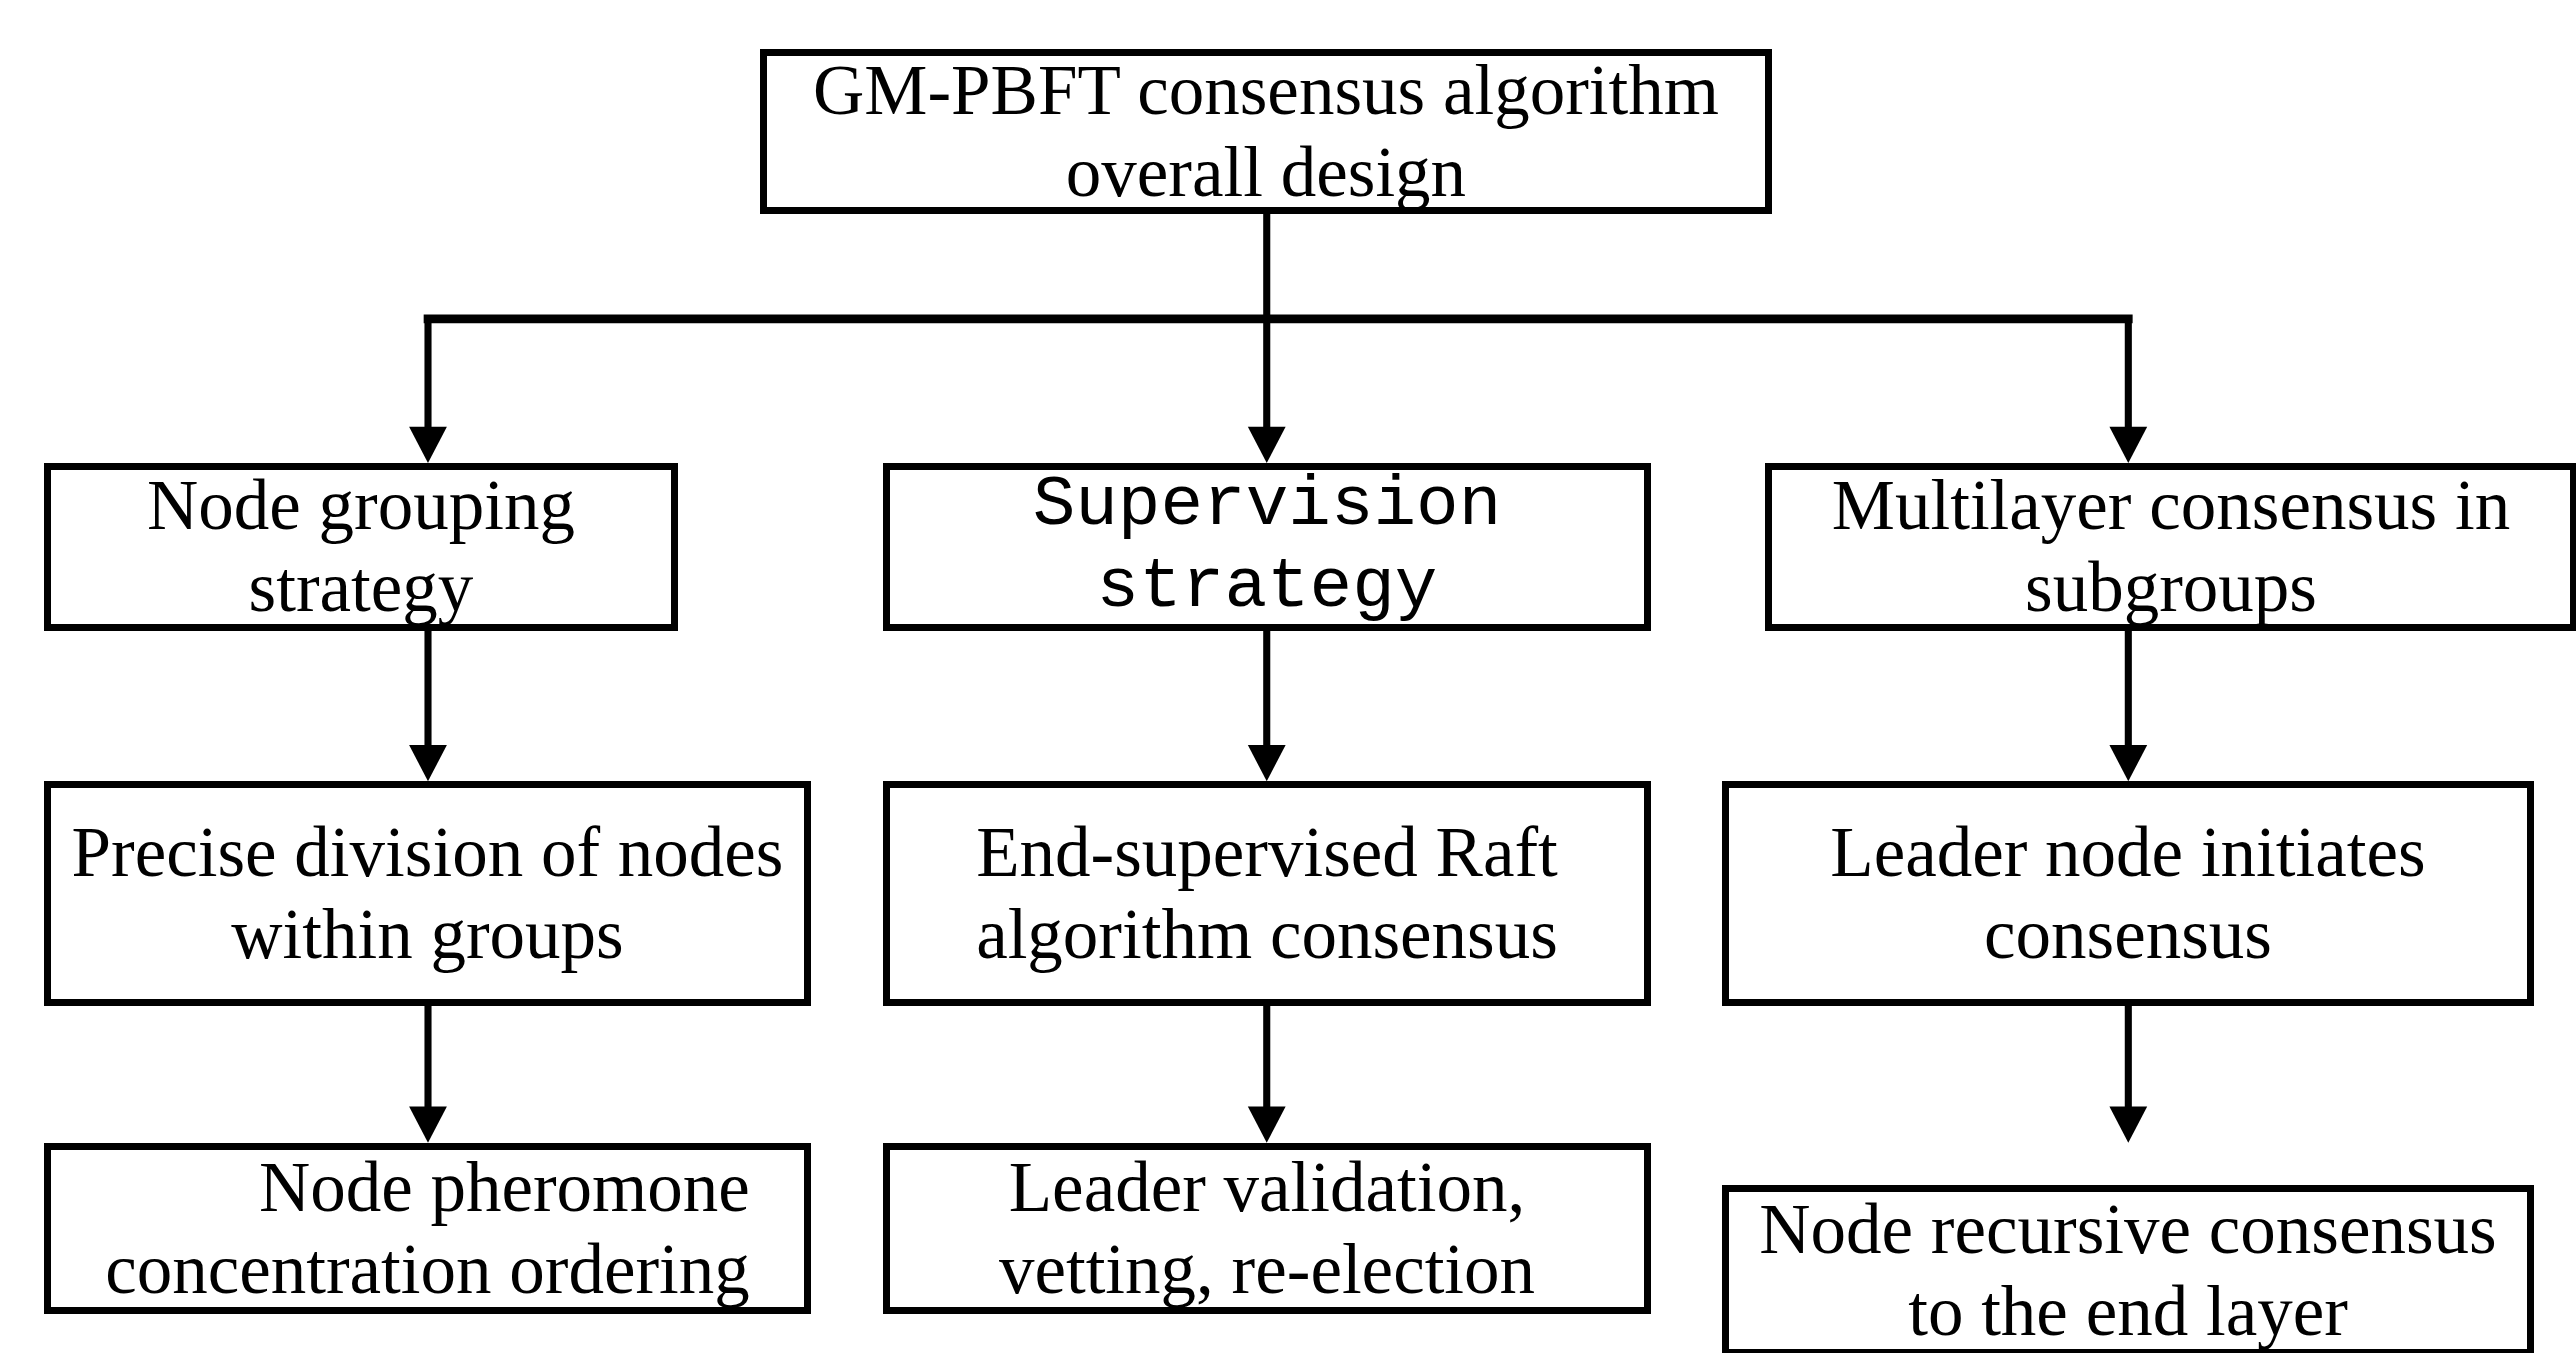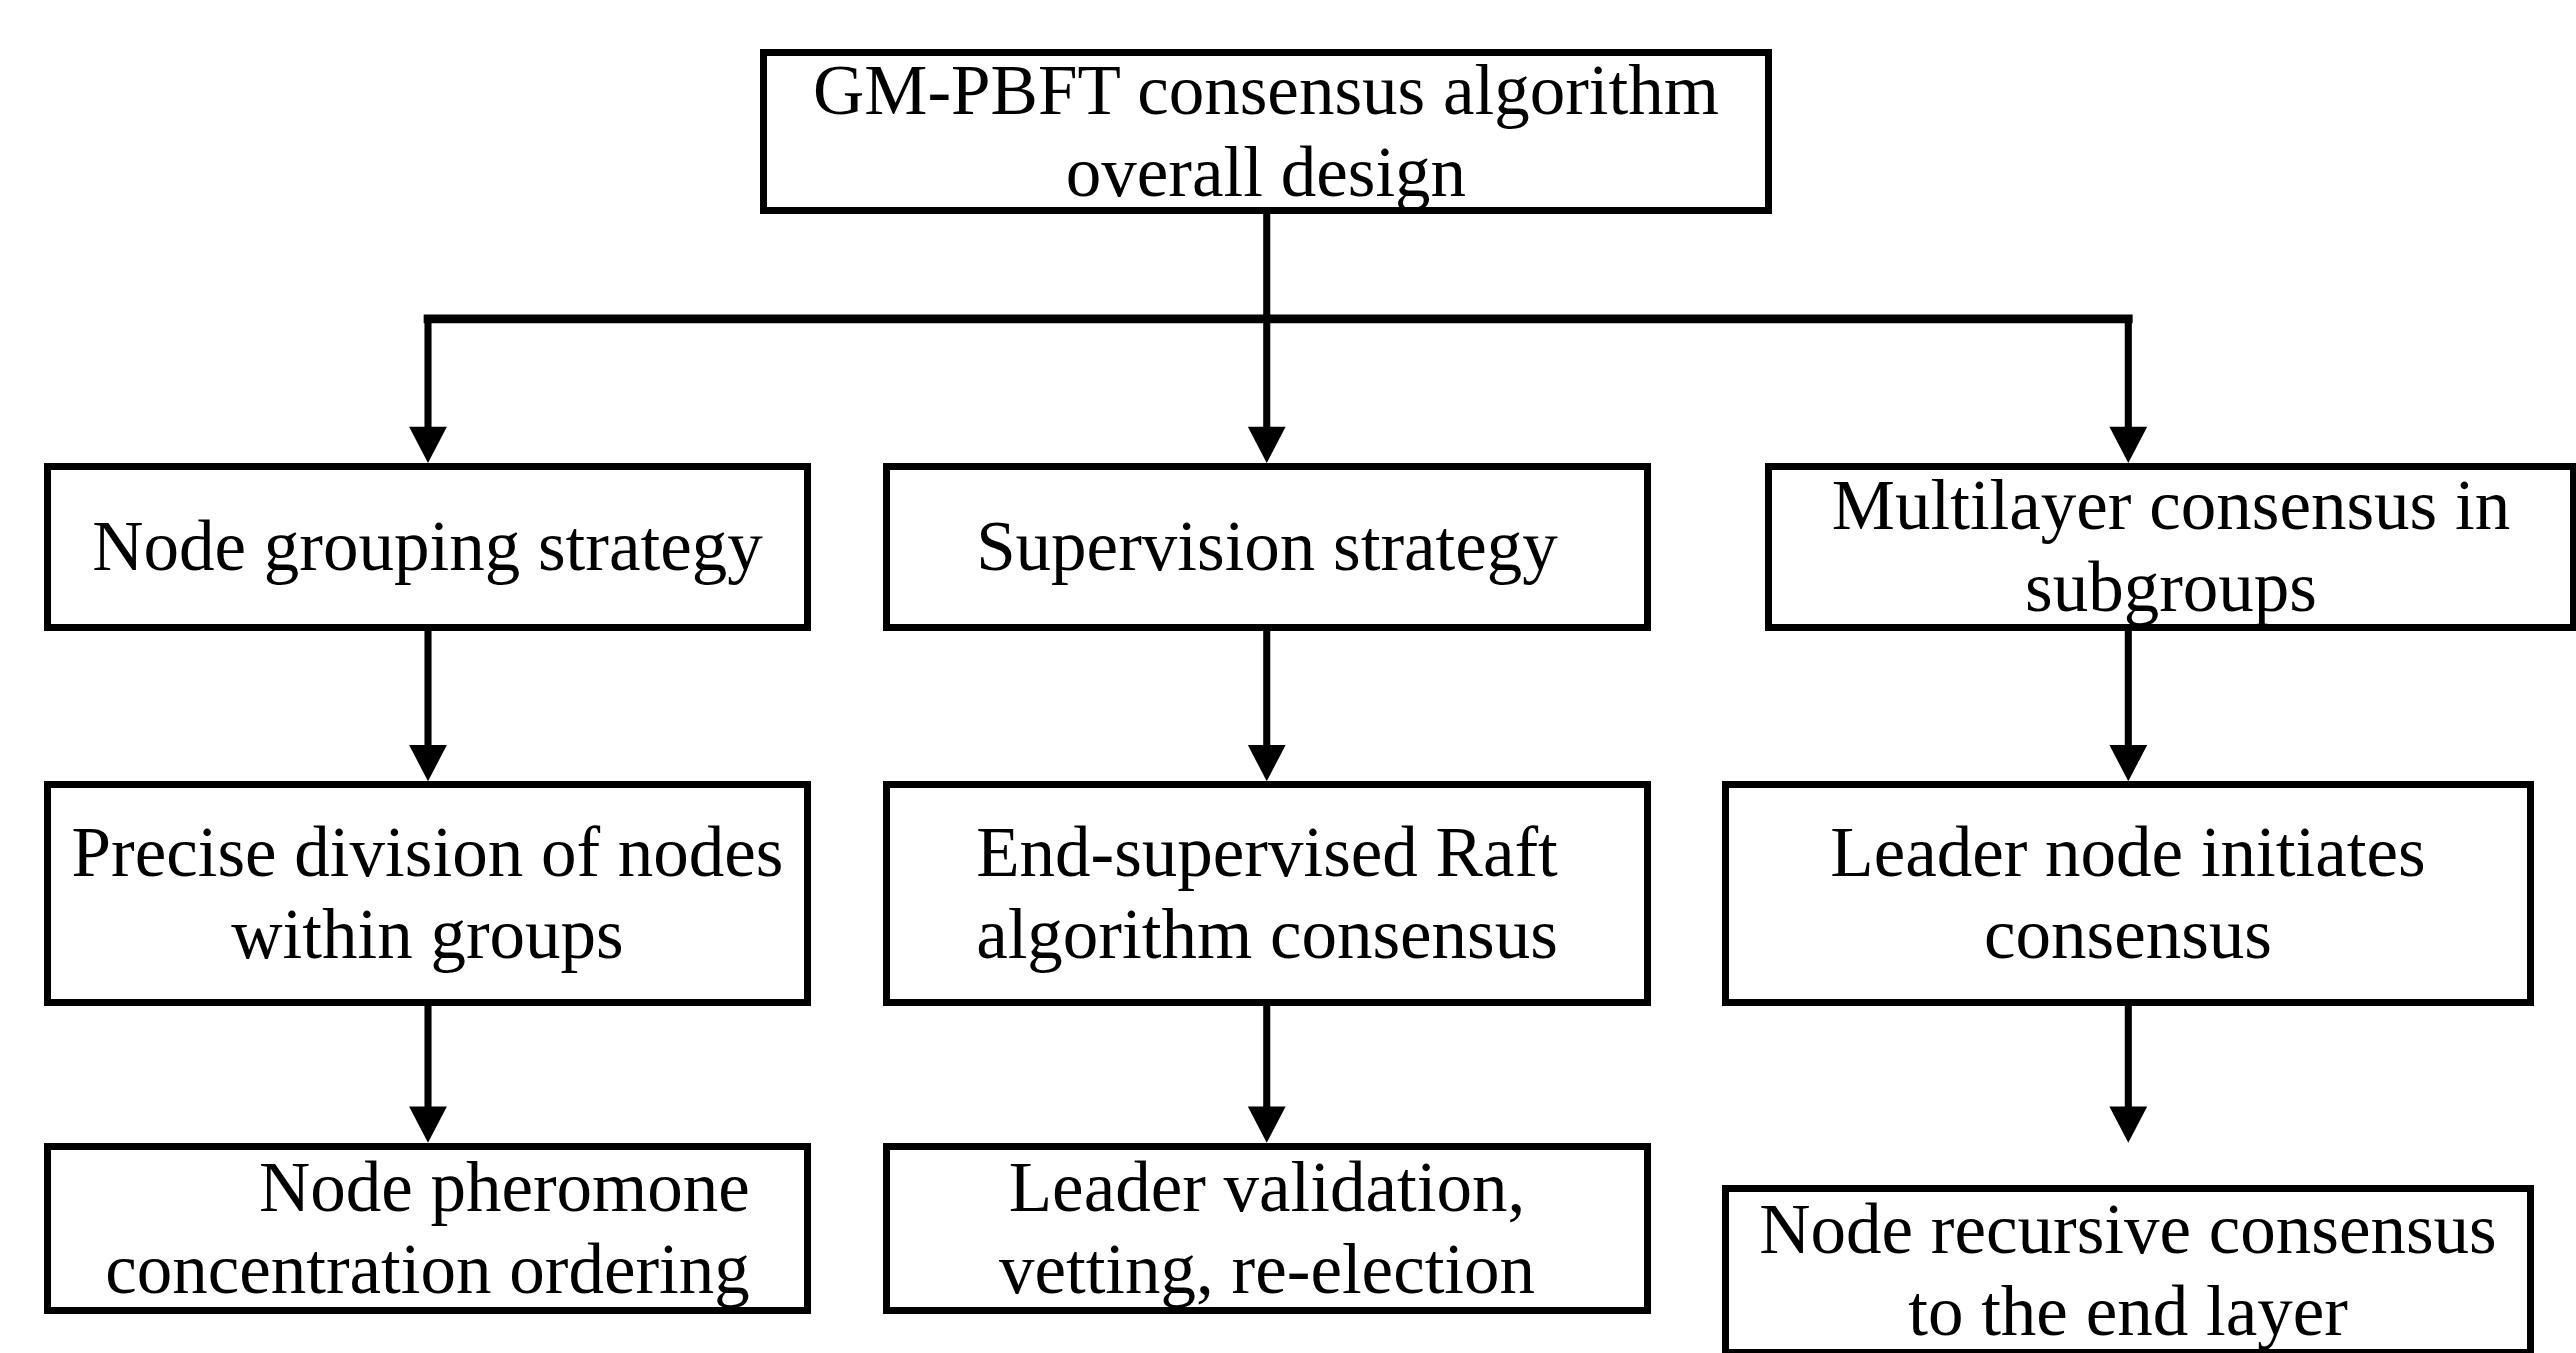--- a/index.html
+++ b/index.html
@@ -77,33 +77,33 @@
     <polygon points="519,1405 567,1405 543,1451"></polygon>
     <polygon points="1584,1405 1632,1405 1608,1451"></polygon>
     <polygon points="2678,1405 2726,1405 2702,1451"></polygon>
   </svg>
 
   <div class="box" style="left:760px; top:49px; width:1012px; height:165px;">
     <span class="label">GM-PBFT consensus algorithm
 overall design</span>
   </div>
 
-  <div class="box" style="left:44px; top:463px; width:767px; height:168px;">
+  <div class="box" style="left:44px; top:463px; width:634px; height:168px;">
     <span class="label">Node grouping strategy</span>
   </div>
   <div class="box" style="left:44px; top:781px; width:767px; height:225px;">
     <span class="label">Precise division of nodes
 within groups</span>
   </div>
   <div class="box" style="left:44px; top:1143px; width:767px; height:171px;text-align:right;">
     <span class="label">Node pheromone
 concentration ordering</span>
   </div>
 
-  <div class="box" style="left:883px; top:463px; width:768px; height:168px;">
+  <div class="box" style="left:883px; top:463px; width:768px; height:168px;font-family:Liberation Mono, monospace;">
     <span class="label">Supervision strategy</span>
   </div>
   <div class="box" style="left:883px; top:781px; width:768px; height:225px;">
     <span class="label">End-supervised Raft
 algorithm consensus</span>
   </div>
   <div class="box" style="left:883px; top:1143px; width:768px; height:171px;">
     <span class="label">Leader validation,
 vetting, re-election</span>
   </div>

